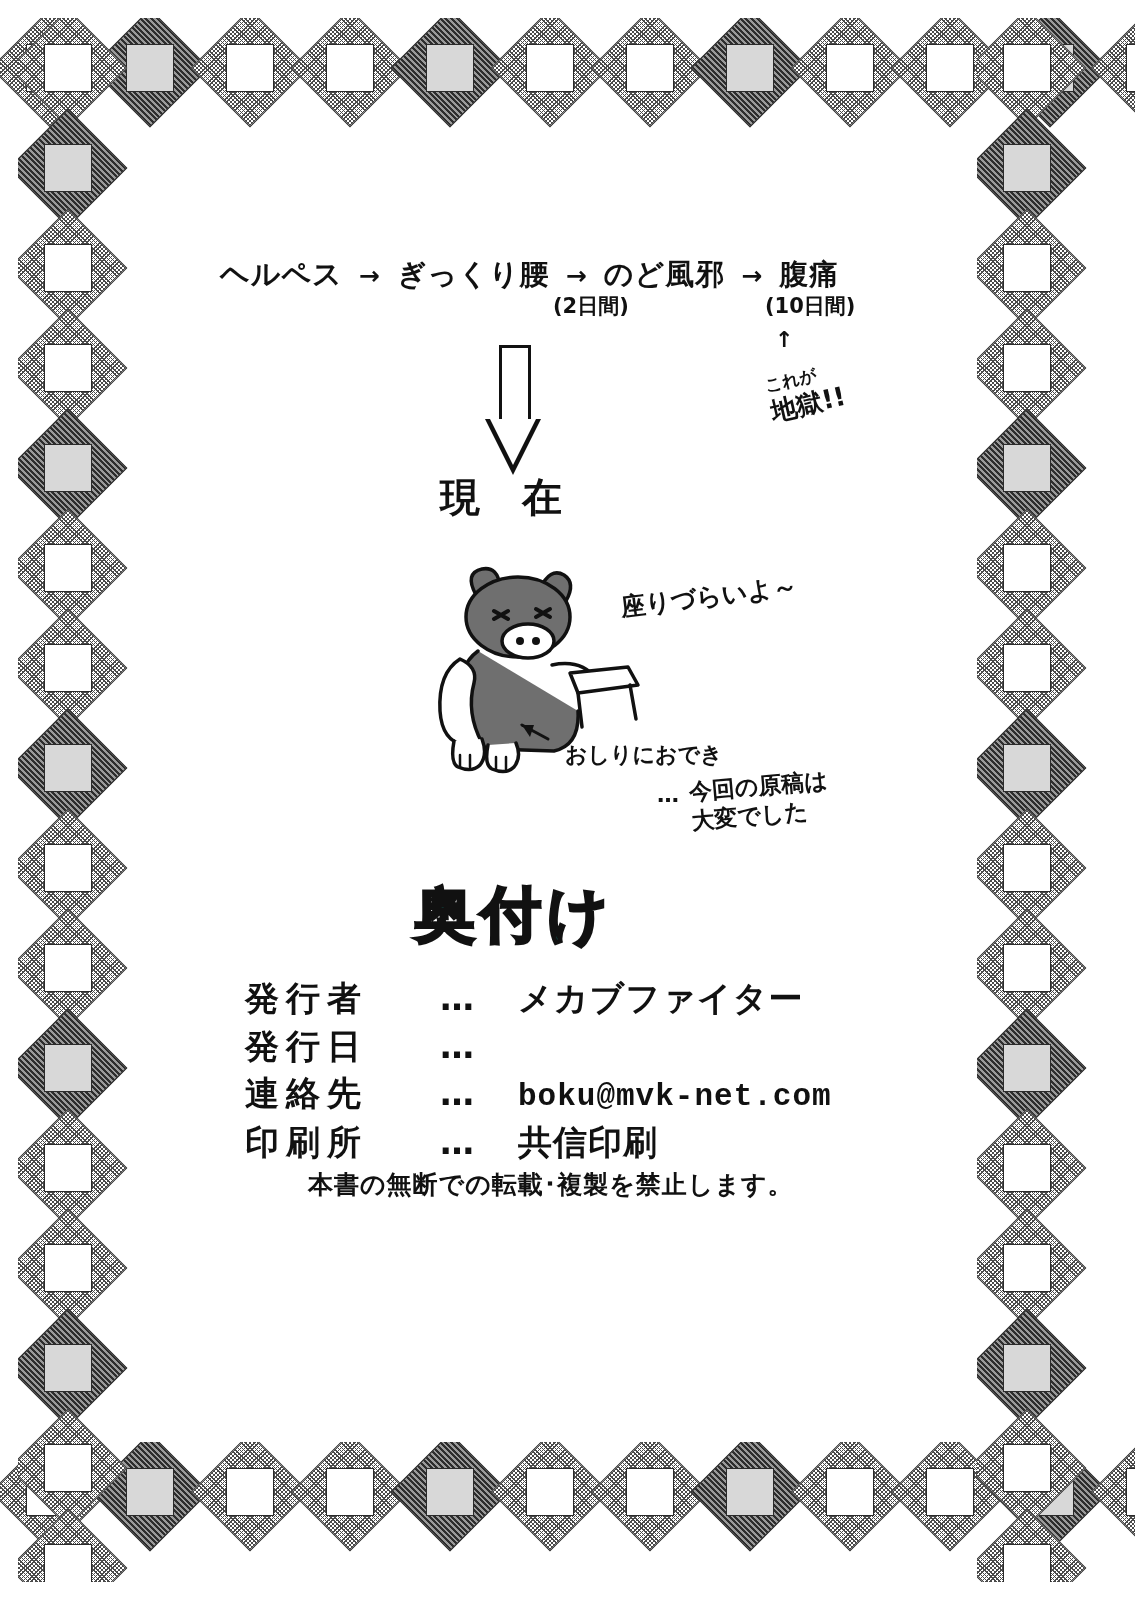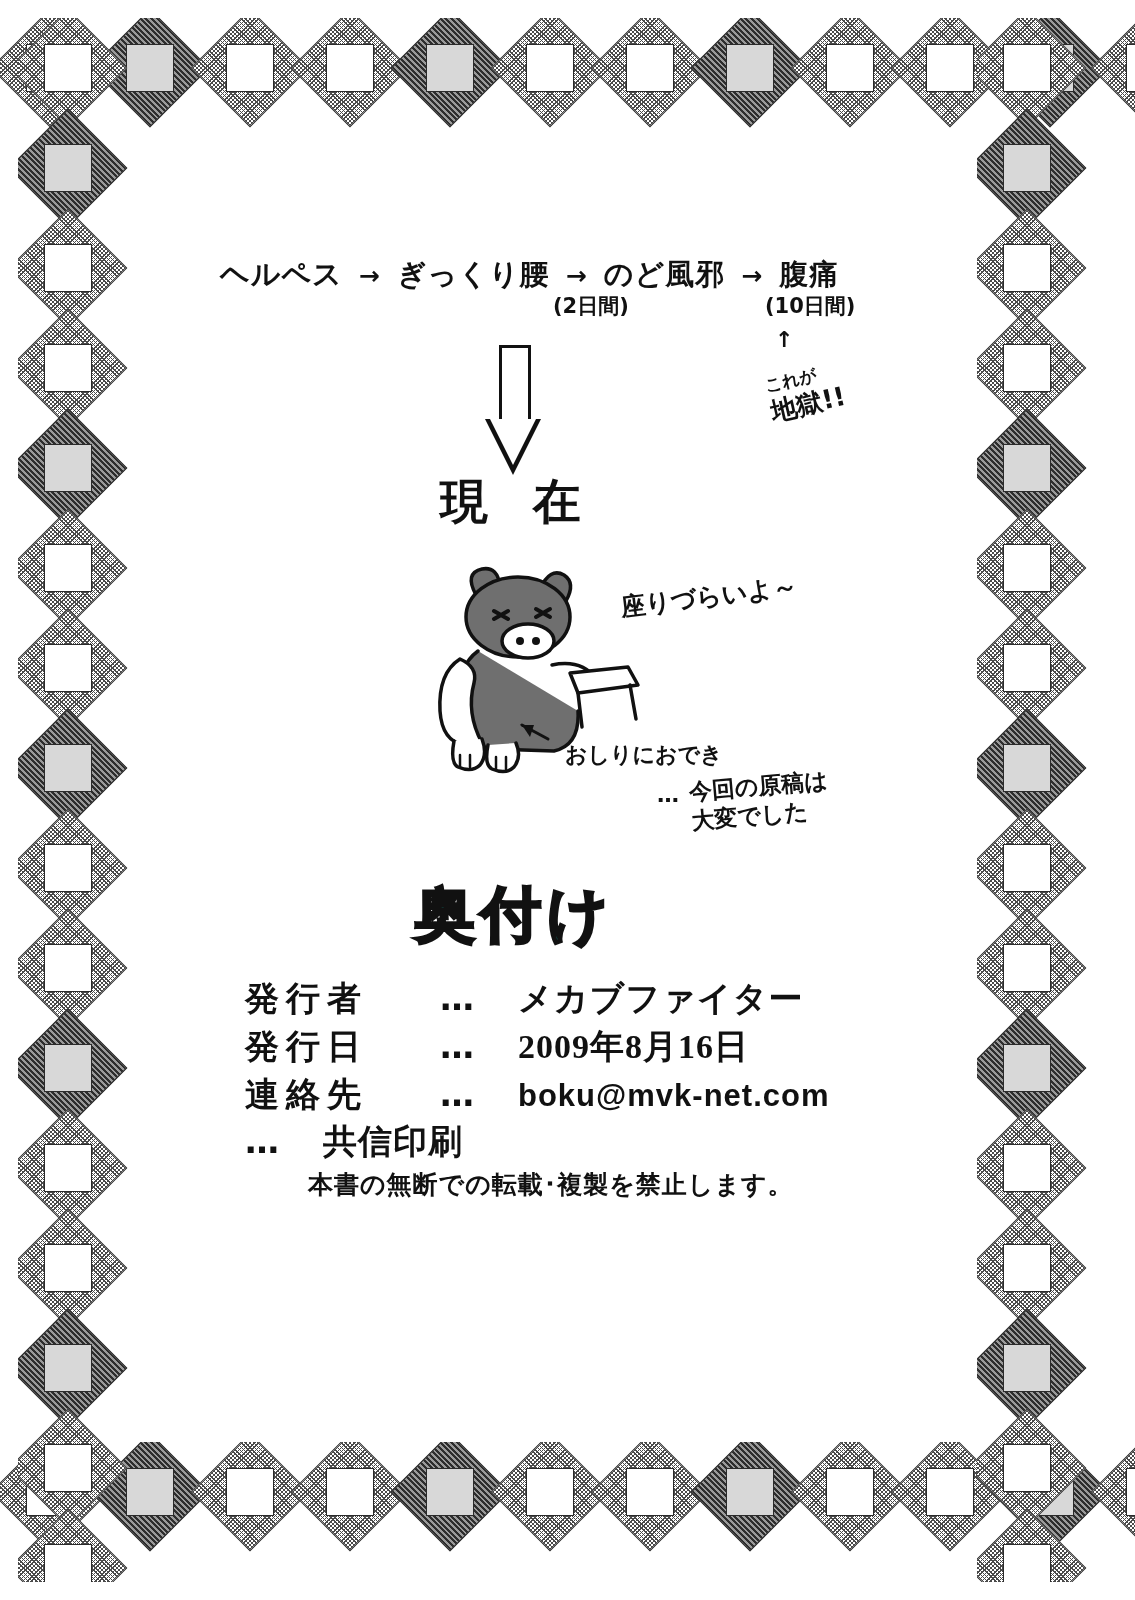--- a/index.html
+++ b/index.html
@@ -160,21 +160,21 @@
     height: 0;
     border-left: 23px solid transparent;
     border-right: 23px solid transparent;
     border-top: 46px solid #ffffff;
   }
 
   .now-label {
     position: absolute;
     left: 270px;
     top: 310px;
-    font-size: 48px;
+    font-size: 40px;
     font-weight: bold;
     letter-spacing: 14px;
   }
 
   
   .pig-wrap {
     position: absolute;
     left: 250px;
     top: 395px;
     width: 260px;
@@ -245,21 +245,21 @@
     width: 78px;
     font-weight: bold;
     letter-spacing: 2px;
   }
   .col-value {
     font-weight: bold;
     letter-spacing: 1px;
     font-family: Liberation Serif, serif;
   }
   .col-value.mono {
-    font-family: Liberation Sans, sans-serif;
+    font-family: Liberation Mono, monospace;
     font-size: 31px;
   }
 
   .notice {
     position: absolute;
     left: 138px;
     top: 1008px;
     font-size: 25px;
     font-weight: bold;
     letter-spacing: 1px;
@@ -412,27 +412,27 @@
 
   <div class="colophon-list handwriting">
     <div class="colophon-row">
       <span class="col-label">発行者</span>
       <span class="col-dots">…</span>
       <span class="col-value">メカブファイター</span>
     </div>
     <div class="colophon-row">
       <span class="col-label">発行日</span>
       <span class="col-dots">…</span>
-      <span class="col-value">2009年8月16日</span>
     </div>
     <div class="colophon-row">
       <span class="col-label">連絡先</span>
       <span class="col-dots">…</span>
       <span class="col-value mono">boku@mvk-net.com</span>
     </div>
     <div class="colophon-row">
+      <span class="col-label">印刷所</span>
       <span class="col-dots">…</span>
       <span class="col-value">共信印刷</span>
     </div>
   </div>
 
   <div class="notice handwriting">本書の無断での転載･複製を禁止します。</div>
 </div>
 
 </body></html>

